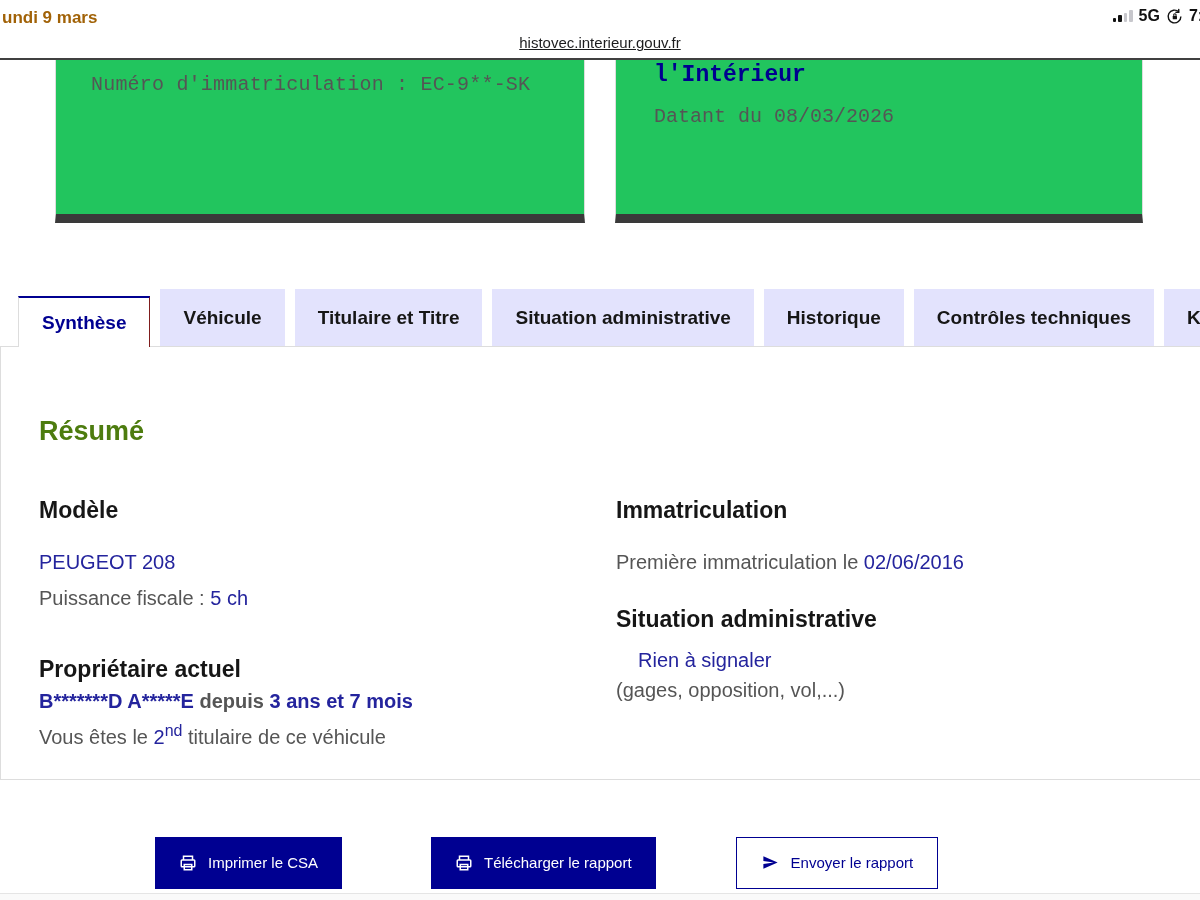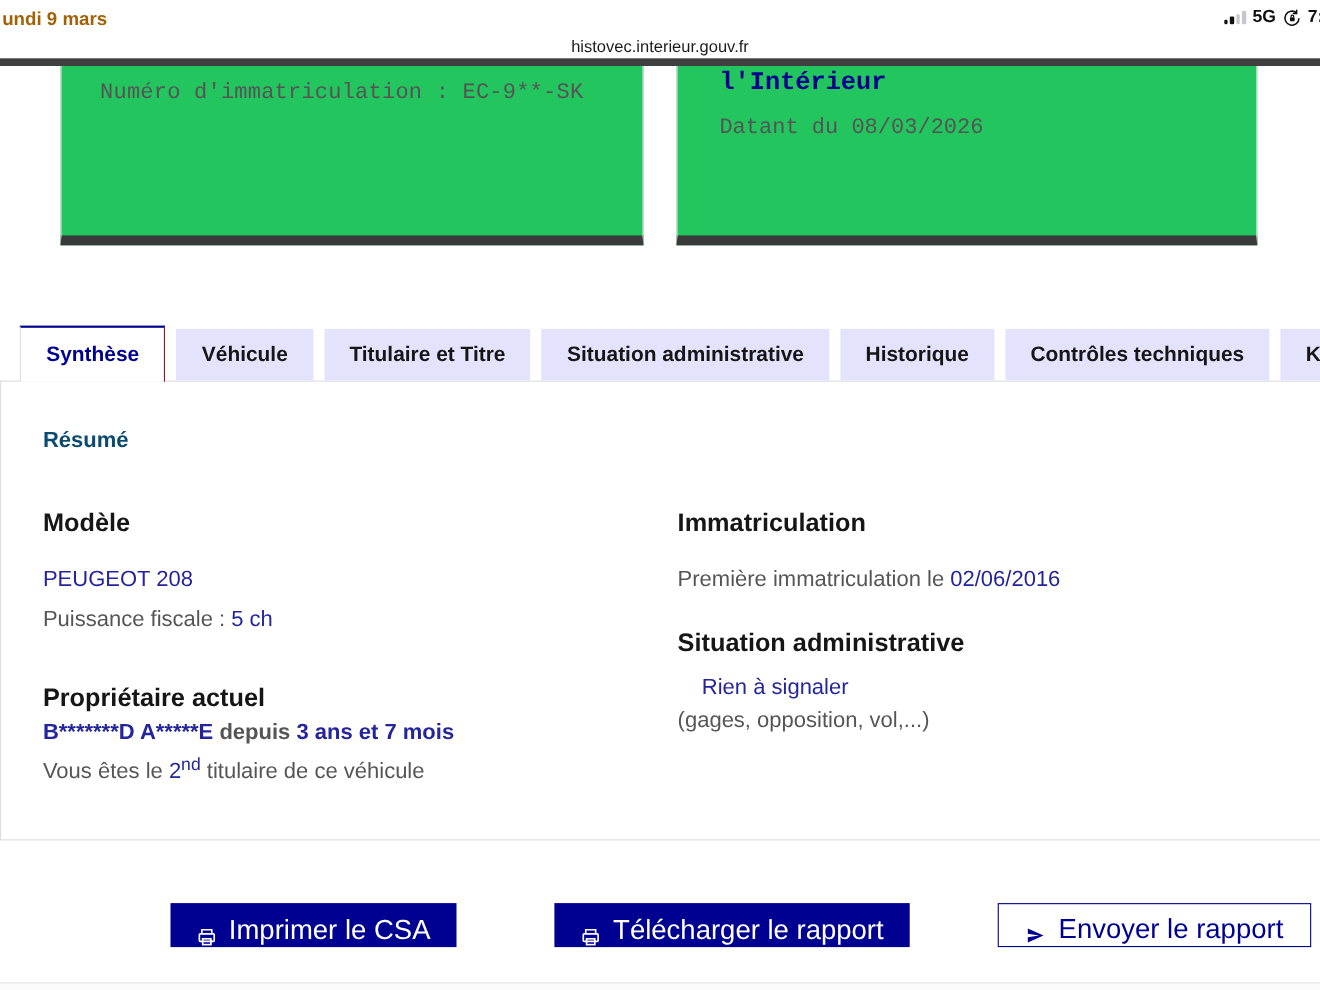--- a/index.html
+++ b/index.html
@@ -15,65 +15,65 @@
   .sig i { display:block; width:3.5px; border-radius:1px; background:#c7c7cc; }
   .sig i:nth-child(1){ height:4px;  background:#111; }
   .sig i:nth-child(2){ height:7px;  background:#111; }
   .sig i:nth-child(3){ height:9px; }
   .sig i:nth-child(4){ height:12px; }
   .net-label { font-size:16px; font-weight:600; color:#111; }
   .status-time { font-size:16px; font-weight:600; color:#111; white-space:nowrap; }
 
   
   .url-bar { height:30px; text-align:center; font-size:15px; color:#1c1c1e;
-    line-height:26px; border-bottom:7px solid #404040; }
+    line-height:26px; border-bottom:2px solid #404040;text-decoration:underline; }
 
   
   .cards-row { position:relative; height:163px; }
   .card { position:absolute; top:0; height:163px; background:#22c55e;
     border-left:1px solid #ddd; border-right:1px solid #ddd; border-bottom:9px solid #3a3a3a;font-family:Liberation Mono, monospace; }
   .card-left { left:55px; width:530px; }
   .card-right { left:615px; width:528px; }
   .card-left .card-text { padding:13px 0 0 35px; font-size:20px; color:#555; letter-spacing:.2px; }
   .card-right .card-title { padding:2px 0 0 38px; font-size:23px; font-weight:bold; color:#00008f; }
   .card-right .card-sub { padding:17px 0 0 38px; font-size:20px; color:#555; }
 
   
   .tabs { position:relative; display:flex; align-items:flex-end; gap:10px;
     padding-left:18px; margin-top:72px; height:51px; z-index:2; }
   .tab { flex:0 0 auto; display:flex; align-items:center; justify-content:center;
-    height:47px; padding:0 23px; background:#e3e3fd; color:#161616;
+    height:57px; padding:0 23px; background:#e3e3fd; color:#161616;
     font-size:19px; font-weight:bold; white-space:nowrap; cursor:pointer; }
   .tab.active { height:51px; background:#fff; color:#000091;
     border-top:2px solid #000091; border-left:1px solid #ddd; border-right:1px solid #7f1d1d;
     margin-bottom:-1px; }
 
   
   .panel { position:relative; margin-top:0; width:1201px; min-height:418px;
     border:1px solid #ddd; background:#fff; padding:42px 38px 30px 38px; z-index:1; }
-  .panel-title { font-size:20px; font-weight:bold; color:#0c4a6e; margin-bottom:50px; }
+  .panel-title { font-size:27px; font-weight:bold; color:#4d7c0f; margin-bottom:50px;margin-top:27px; }
   .cols { display:grid; grid-template-columns:577px 1fr; }
   .sec-h { font-size:23px; font-weight:bold; color:#161616; }
   .body-line { font-size:20px; color:#555; }
   .blue { color:#24249d; }
   .model-name { font-size:20px; color:#24249d; margin-top:27px; }
   .power-line { margin-top:13px; }
   .owner-h { margin-top:46px; }
   .owner-line { margin-top:7px;font-weight:bold; }
   .holder-line { margin-top:9px; }
   .holder-line sup { font-size:16px; }
   .immat-line { margin-top:27px; }
   .admin-h { margin-top:32px; }
   .admin-status { font-size:20px; color:#24249d; margin-top:16px; padding-left:22px; }
   .admin-note { margin-top:7px; }
 
   
   .actions { display:flex; align-items:center; margin-top:57px; padding-left:155px; }
-  .btn { display:flex; align-items:flex-end; gap:11px; height:40px; padding:0 24px;
-    font-size:25px; cursor:pointer; border:0; white-space:nowrap; }
+  .btn { display:flex; align-items:center; gap:11px; height:52px; padding:0 24px;
+    font-size:15px; cursor:pointer; border:0; white-space:nowrap; }
   .btn-primary { background:#000091; color:#fff; }
   .btn-secondary { background:#fff; color:#000091; border:1px solid #000091; margin-left:80px; }
   .btn + .btn-primary { margin-left:89px; }
   .btn svg { flex:0 0 auto; }
 
   .bottom-strip { position:absolute; left:0; right:0; bottom:0; height:7px;
     background:#fafafa; border-top:1px solid #e5e5e5; }
 </style>
 </head>
 <body>

